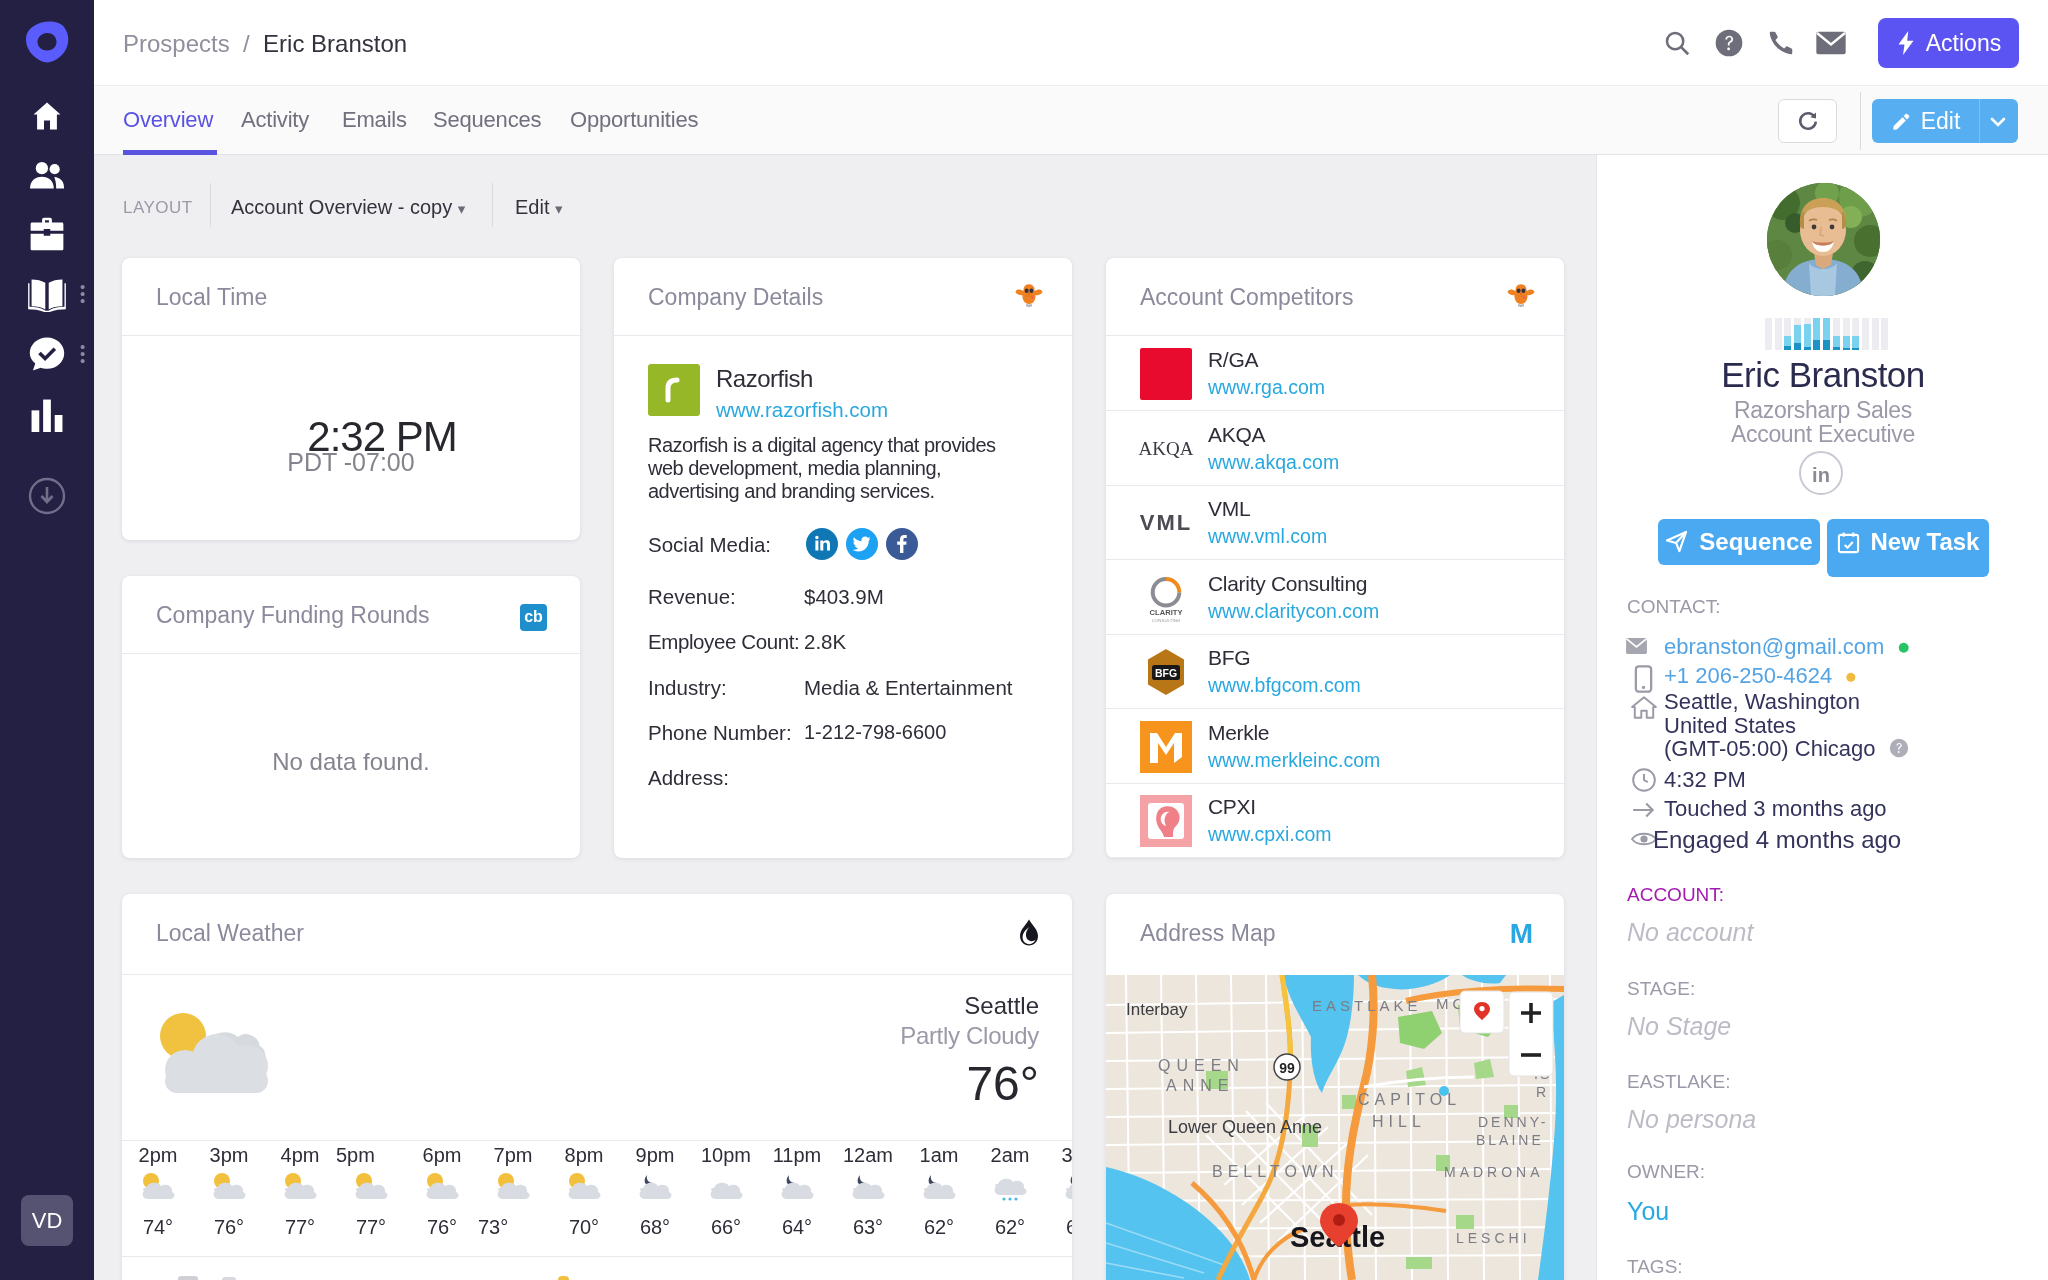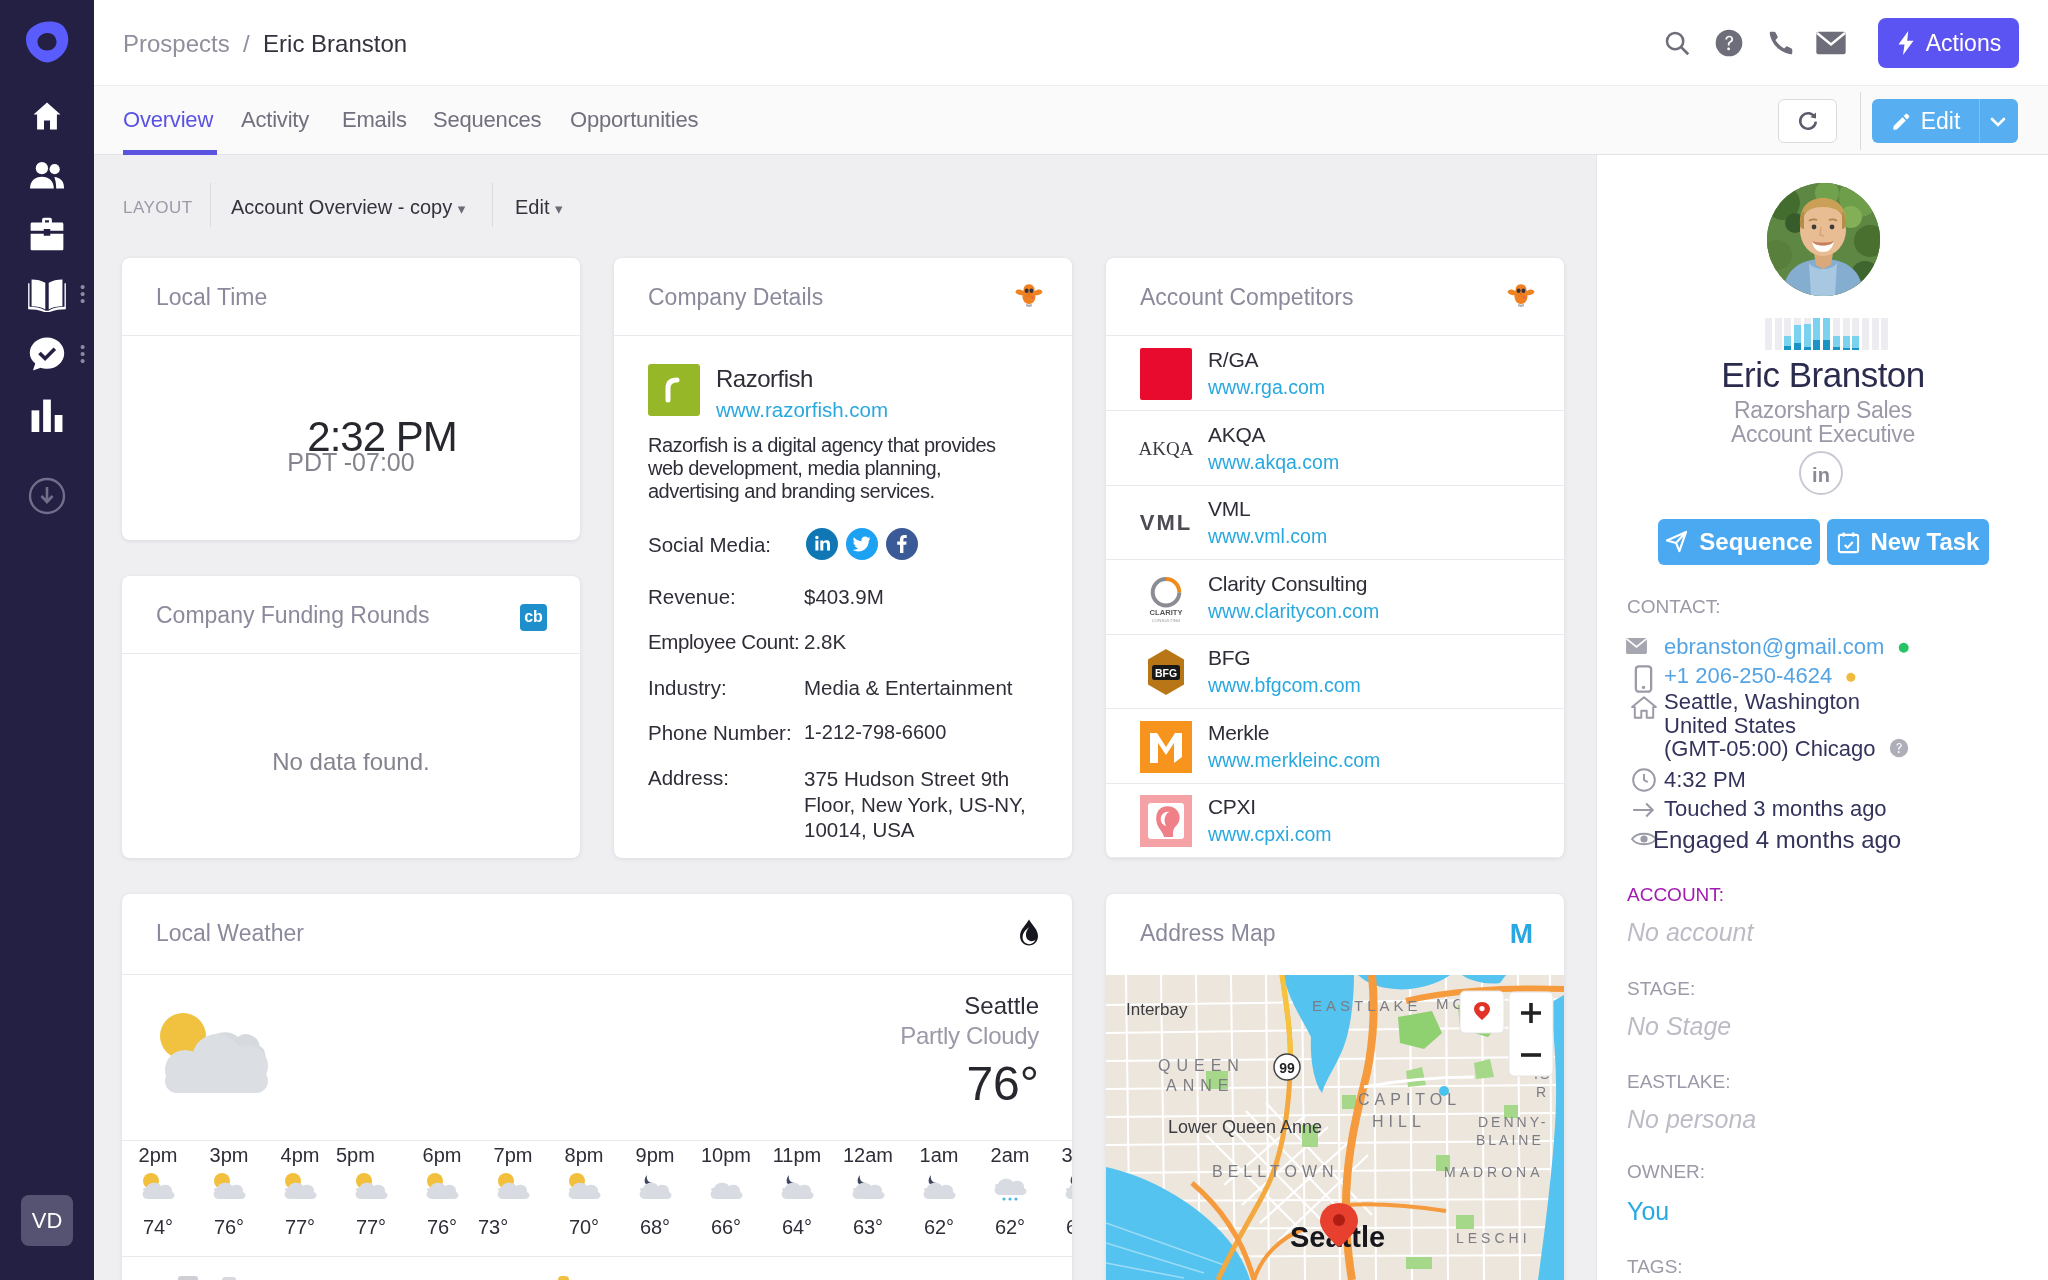--- a/index.html
+++ b/index.html
@@ -296,21 +296,20 @@
       </svg>
     <div class="abs" style="left:34px; top:327px; font-size:20.5px; color:#2e2e38;">Revenue:</div>
       <div class="abs" style="left:190px; top:327px; font-size:20.5px; color:#2e2e38;">$403.9M</div>
     <div class="abs" style="left:34px; top:372px; font-size:20.5px; letter-spacing:-0.4px; color:#2e2e38;">Employee Count:</div>
       <div class="abs" style="left:190px; top:372px; font-size:20.5px; color:#2e2e38;">2.8K</div>
     <div class="abs" style="left:34px; top:418px; font-size:20.5px; color:#2e2e38;">Industry:</div>
       <div class="abs" style="left:190px; top:418px; font-size:20.5px; color:#2e2e38;">Media &amp; Entertainment</div>
     <div class="abs" style="left:34px; top:463px; font-size:20.5px; color:#2e2e38;">Phone Number:</div>
       <div class="abs" style="left:190px; top:463px; font-size:20px; color:#2e2e38;">1-212-798-6600</div>
     <div class="abs" style="left:34px; top:508px; font-size:20.5px; color:#2e2e38;">Address:</div>
-      <div class="abs" style="left:190px; top:508px; font-size:20.5px; line-height:25.6px; color:#2e2e38;">375 Hudson Street 9th<br>Floor, New York, US-NY,<br>10014, USA</div>
   </div>
 
   <div class="card" id="card-comp" style="left:1106px; top:258px; width:458px; height:600px; overflow:hidden;">
     <div class="cardhead">
         <div class="cardtitle">Account Competitors</div>
         <svg style="position:absolute; right:28px; top:26px;" width="30" height="24" viewBox="0 0 30 24">
           <path d="M1.5 8 C2 5 6 4.5 9.5 7 L11 10.5 C7 12 3 11 1.5 8 Z" fill="#ef8320"></path>
           <path d="M28.5 8 C28 5 24 4.5 20.5 7 L19 10.5 C23 12 27 11 28.5 8 Z" fill="#ef8320"></path>
           <path d="M10.5 2.5 C11.5 1 12.8 0.3 15 0.3 C17.2 0.3 18.5 1 19.5 2.5 C20.4 3.8 20.6 5 20.4 6.2 C21.8 8.5 22 13.5 20.6 16.3 C19.4 18.8 17.5 20 15 20 C12.5 20 10.6 18.8 9.4 16.3 C8 13.5 8.2 8.5 9.6 6.2 C9.4 5 9.6 3.8 10.5 2.5 Z" fill="#f08122"></path>
           <ellipse cx="12.6" cy="6.8" rx="2" ry="2.2" fill="#33333e"></ellipse>
@@ -548,21 +547,21 @@
     <div class="abs" style="left:275px; top:163px; width:7px; height:32px; background:#ececf1;"></div>
     <div class="abs" style="left:284px; top:163px; width:7px; height:32px; background:#ececf1;"></div>
     </div>
     <div class="abs" style="left:0; top:200px; width:452px; text-align:center; font-size:35px; letter-spacing:-0.5px; color:#2b2b4e;">Eric Branston</div>
     <div class="abs" style="left:0; top:243px; width:452px; text-align:center; font-size:23px; letter-spacing:-0.3px; line-height:24px; color:#9a9aa8;">Razorsharp Sales<br>Account Executive</div>
     <div class="abs" style="left:202px; top:296px; width:44px; height:44px; border:2px solid #c9c9d3; border-radius:50%; text-align:center; font-size:20px; font-weight:bold; color:#8b8b98; line-height:44px;">in</div>
 
     <div class="abs" style="left:61px; top:364px; width:162px; height:46px; background:#4aa9f0; border-radius:6px; color:#fff; font-size:24px; font-weight:bold; text-align:center; line-height:46px;"><svg style="vertical-align:-3px; margin-right:11px;" width="23" height="23" viewBox="0 0 24 24">
           <path d="M2 11 L22 2 L15 22 L11.5 13.5 Z M11.5 13.5 L22 2" fill="none" stroke="#fff" stroke-width="2.2" stroke-linejoin="round"></path>
         </svg>Sequence</div>
-    <div class="abs" style="left:230px; top:364px; width:162px; height:46px; background:#4aa9f0; border-radius:6px; color:#fff; font-size:24px; font-weight:bold; text-align:center; line-height:46px;"><svg style="vertical-align:-4px; margin-right:11px;" width="23" height="23" viewBox="0 0 24 24">
+    <div class="abs" style="left:230px; top:364px; width:162px; height:58px; background:#4aa9f0; border-radius:6px; color:#fff; font-size:24px; font-weight:bold; text-align:center; line-height:46px;"><svg style="vertical-align:-4px; margin-right:11px;" width="23" height="23" viewBox="0 0 24 24">
           <rect x="2" y="4" width="20" height="18" rx="2" fill="none" stroke="#fff" stroke-width="2.2"></rect>
           <path d="M7 1.5 L7 6 M17 1.5 L17 6" stroke="#fff" stroke-width="2.2"></path>
           <path d="M8 14.5 L11 17.5 L16.5 11.5" fill="none" stroke="#fff" stroke-width="2.2"></path>
         </svg>New Task</div>
 
     <div class="abs" style="left:30px; top:441px; font-size:19px; color:#9a9aa8;">CONTACT:</div>
     <svg class="abs" style="left:28px; top:482px;" width="23" height="18" viewBox="0 0 24 19">
         <rect x="1" y="1" width="22" height="17" rx="1.6" fill="#a6a6b0"></rect>
         <path d="M1.5 2 L12 10.5 L22.5 2" stroke="#fff" stroke-width="1.8" fill="none"></path>
       </svg>

